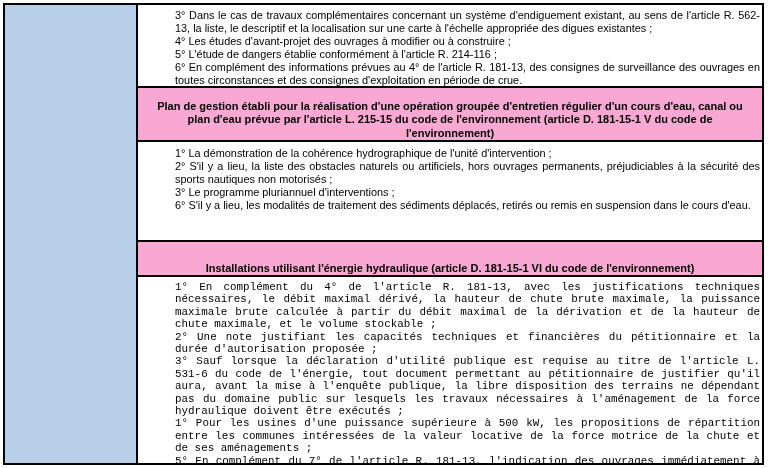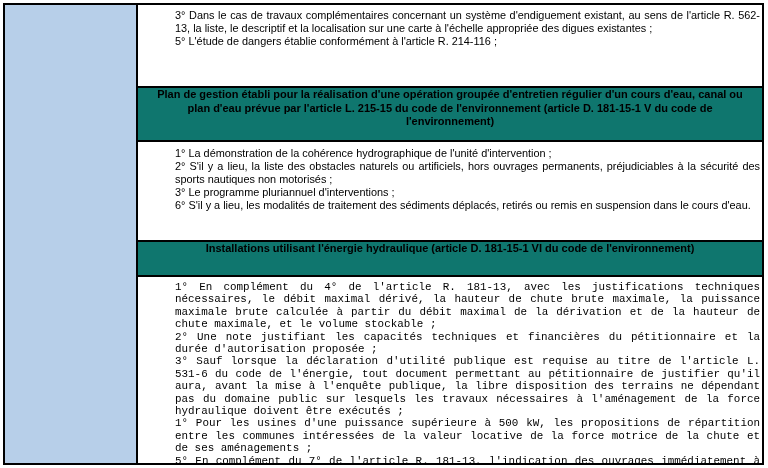--- a/index.html
+++ b/index.html
@@ -38,24 +38,24 @@
     padding: 4px 2px 0 37px;
     font-size: 10.9px;
     line-height: 13px;
     overflow: hidden;
   }
   .cell-content p {
     margin: 0;
     text-align: justify;
   }
   .cell-header {
-    background: #0f766e;
+    background: #f9a8d4;
     border-bottom: 2px solid #000;
     display: flex;
-    align-items: flex-start;
+    align-items: flex-end;
     justify-content: center;
     text-align: center;
     font-weight: bold;
     font-size: 11px;
     line-height: 13.5px;
     padding: 0 10px;
     overflow: hidden;
   }
   .row-1 { height: 83px; }
   .hdr-1 { height: 54px; }
@@ -67,21 +67,23 @@
 <body>
 
 <div class="doc-table">
 
   <div class="left-col"></div>
 
   <div class="right-col">
 
     <div class="cell-content row-1">
       <p>3° Dans le cas de travaux complémentaires concernant un système d'endiguement existant, au sens de l'article R. 562-13, la liste, le descriptif et la localisation sur une carte à l'échelle appropriée des digues existantes ;</p>
+      <p>4° Les études d'avant-projet des ouvrages à modifier ou à construire ;</p>
       <p>5° L'étude de dangers établie conformément à l'article R. 214-116 ;</p>
+      <p>6° En complément des informations prévues au 4° de l'article R. 181-13, des consignes de surveillance des ouvrages en toutes circonstances et des consignes d'exploitation en période de crue.</p>
     </div>
 
     <div class="cell-header hdr-1">
       <span>Plan de gestion établi pour la réalisation d'une opération groupée d'entretien régulier d'un cours d'eau, canal ou plan d'eau prévue par l'article L. 215-15 du code de l'environnement (article D. 181-15-1 V du code de l'environnement)</span>
     </div>
 
     <div class="cell-content row-2">
       <p>1° La démonstration de la cohérence hydrographique de l'unité d'intervention ;</p>
       <p>2° S'il y a lieu, la liste des obstacles naturels ou artificiels, hors ouvrages permanents, préjudiciables à la sécurité des sports nautiques non motorisés ;</p>
       <p>3° Le programme pluriannuel d'interventions ;</p>

